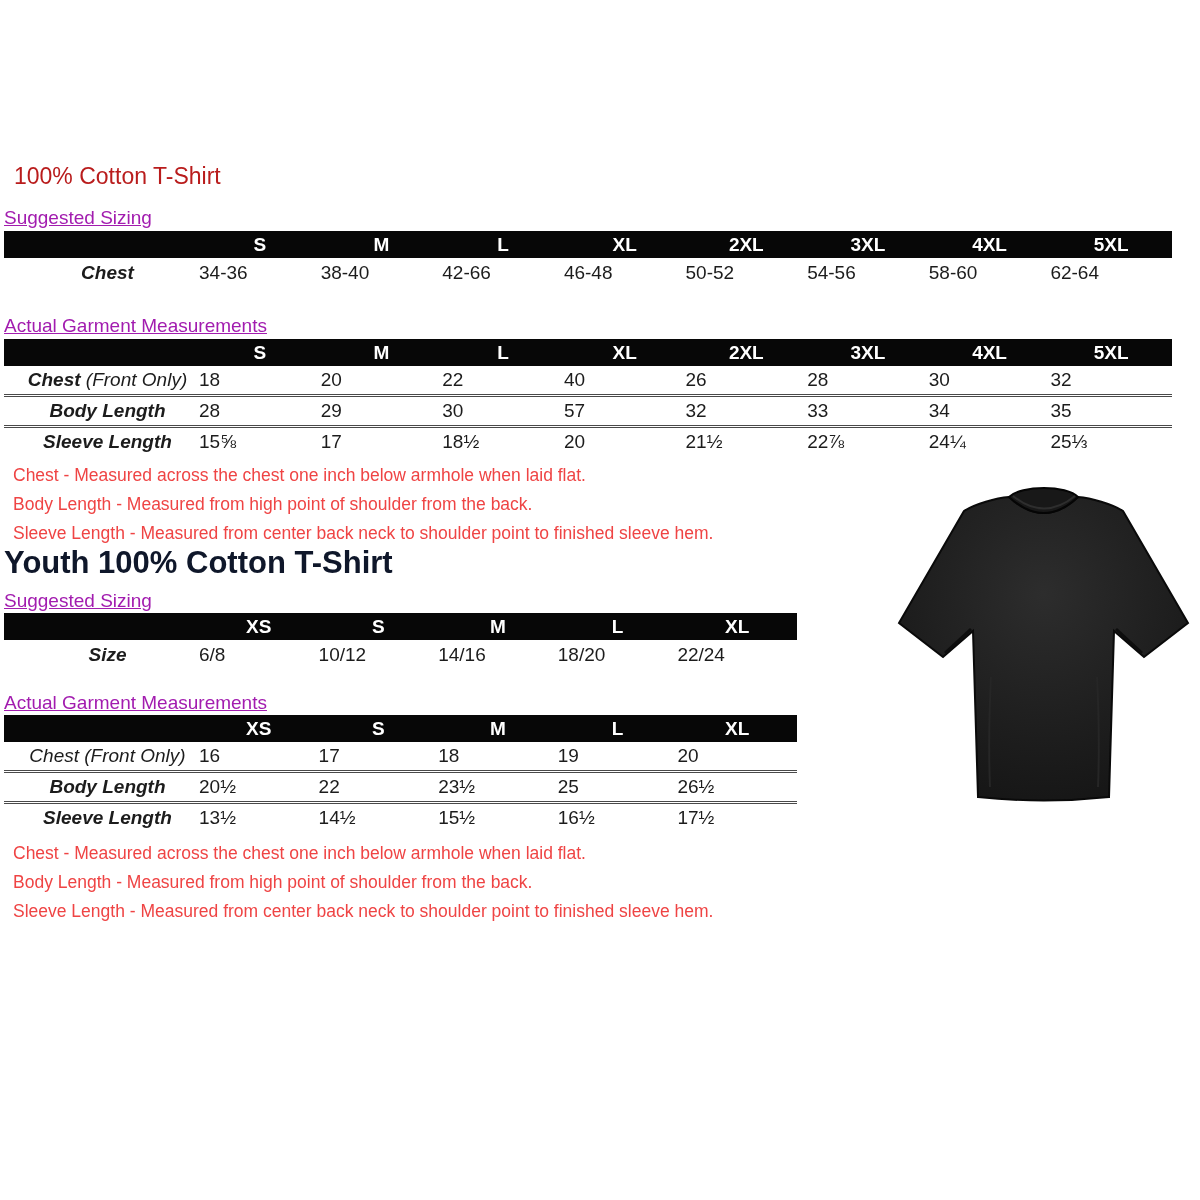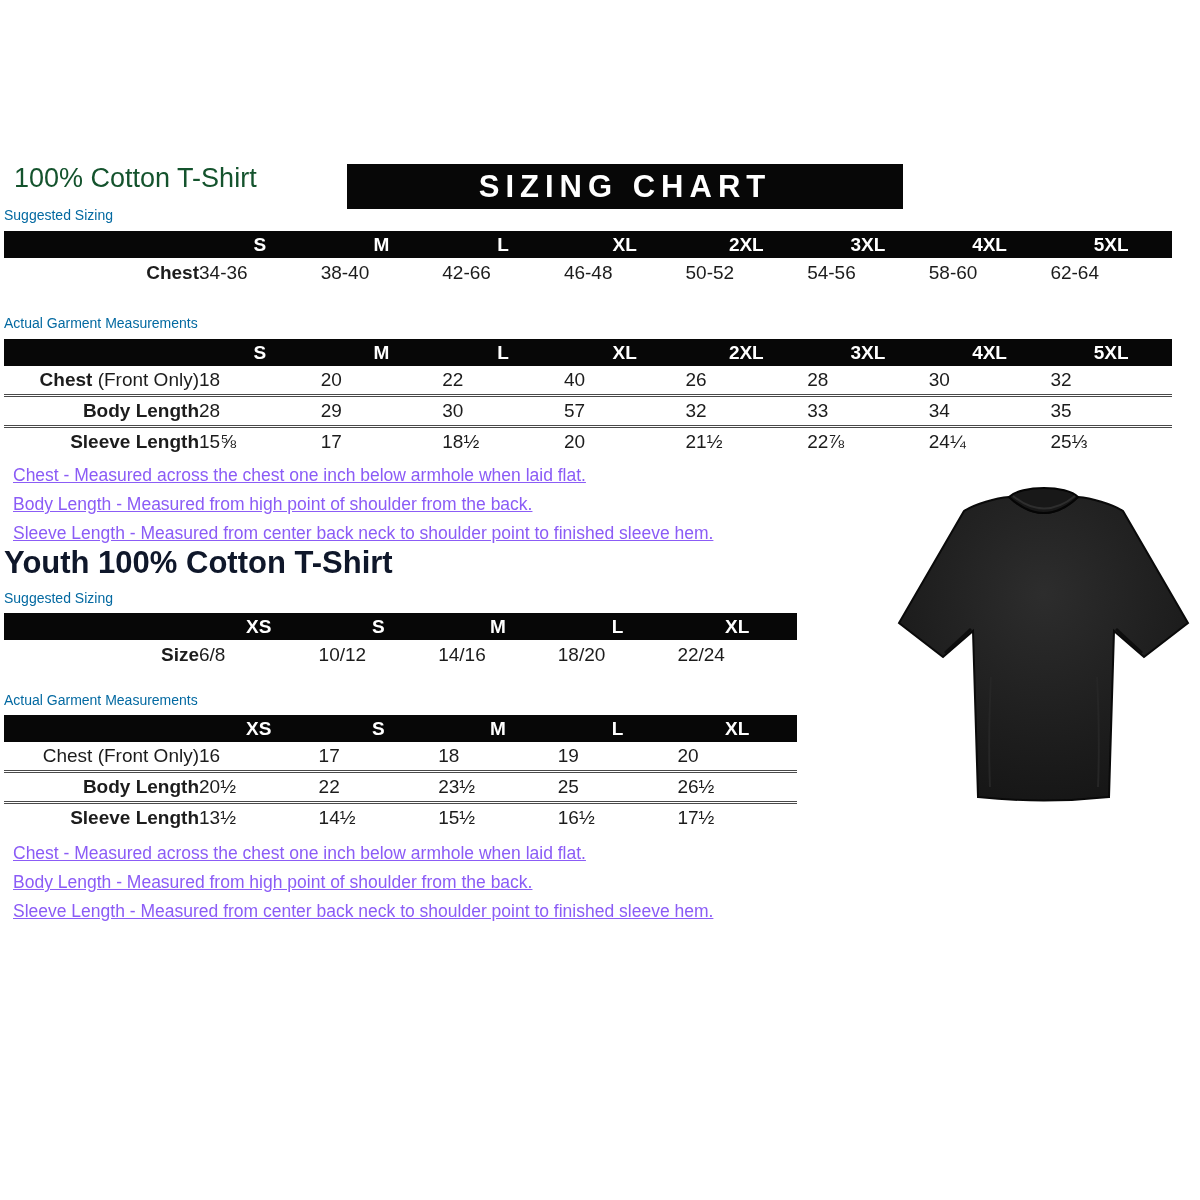--- a/index.html
+++ b/index.html
@@ -1,54 +1,51 @@
 <!DOCTYPE html>
 <html><head>
 <meta charset="utf-8">
 <style>
   html,body{margin:0;padding:0;background:#fff;}
   #page{
     position:relative;width:1200px;height:1200px;background:#ffffff;overflow:hidden;
     font-family:"Liberation Sans",sans-serif;color:#1c1c1c;
   }
   .abs{position:absolute;}
-  .adult-title{left:14px;top:163px;font-size:27px;font-weight:400;color:#14532d;}
+  .adult-title{left:14px;top:163px;font-size:23px;font-weight:400;color:#b91c1c;}
   .banner{
     left:347px;top:164px;width:556px;height:45px;background:#070707;
     display:flex;align-items:center;justify-content:center;
     color:#fff;font-size:31px;font-weight:700;letter-spacing:6px;
   }
-  .section-label{font-size:14px;color:#0369a1;}
+  .section-label{font-size:19px;color:#a21caf;text-decoration:underline;}
   .youth-title{left:4px;top:545px;font-size:31px;font-weight:700;color:#0f172a;}
   table{border-collapse:collapse;table-layout:fixed;font-size:19px;}
   .tbl-adult{width:1168px;}
   .tbl-youth{width:793px;}
   col.lbl{width:195px;}
   thead th{
     background:#070707;color:#ffffff;font-weight:700;height:27px;
     text-align:center;padding:0;font-size:19px;
   }
   tbody td{height:30px;text-align:left;padding:0;color:#1c1c1c;vertical-align:middle;}
   .tbl-rows tbody td{height:28px;}
-  td.rl{text-align:right;padding-left:12px;white-space:nowrap;}
+  td.rl{text-align:center;padding-left:12px;white-space:nowrap;font-style:italic;}
   .rl-strong{font-weight:700;}
   td.rl.plain .rl-strong{font-weight:400;}
   tr.sep td{border-top:3px double #4a4a4a;}
-  .notes{font-size:17.5px;line-height:29px;color:#8b5cf6;text-decoration:underline;}
+  .notes{font-size:17.5px;line-height:29px;color:#ef4444;}
   .tshirt{left:891px;top:477px;width:306px;height:330px;}
 </style>
 </head>
 <body>
 
 <div id="page">
 
   <div class="abs adult-title">100% Cotton T-Shirt</div>
-  <div class="abs banner">
-    <span>SIZING CHART</span>
-  </div>
 
   <div class="abs section-label" style="left:4px;top:207px;">Suggested Sizing</div>
 
   <table class="abs tbl-adult" style="left:4px;top:231px;">
     <colgroup>
         <col class="lbl">
         <col>
         <col>
         <col>
         <col>

